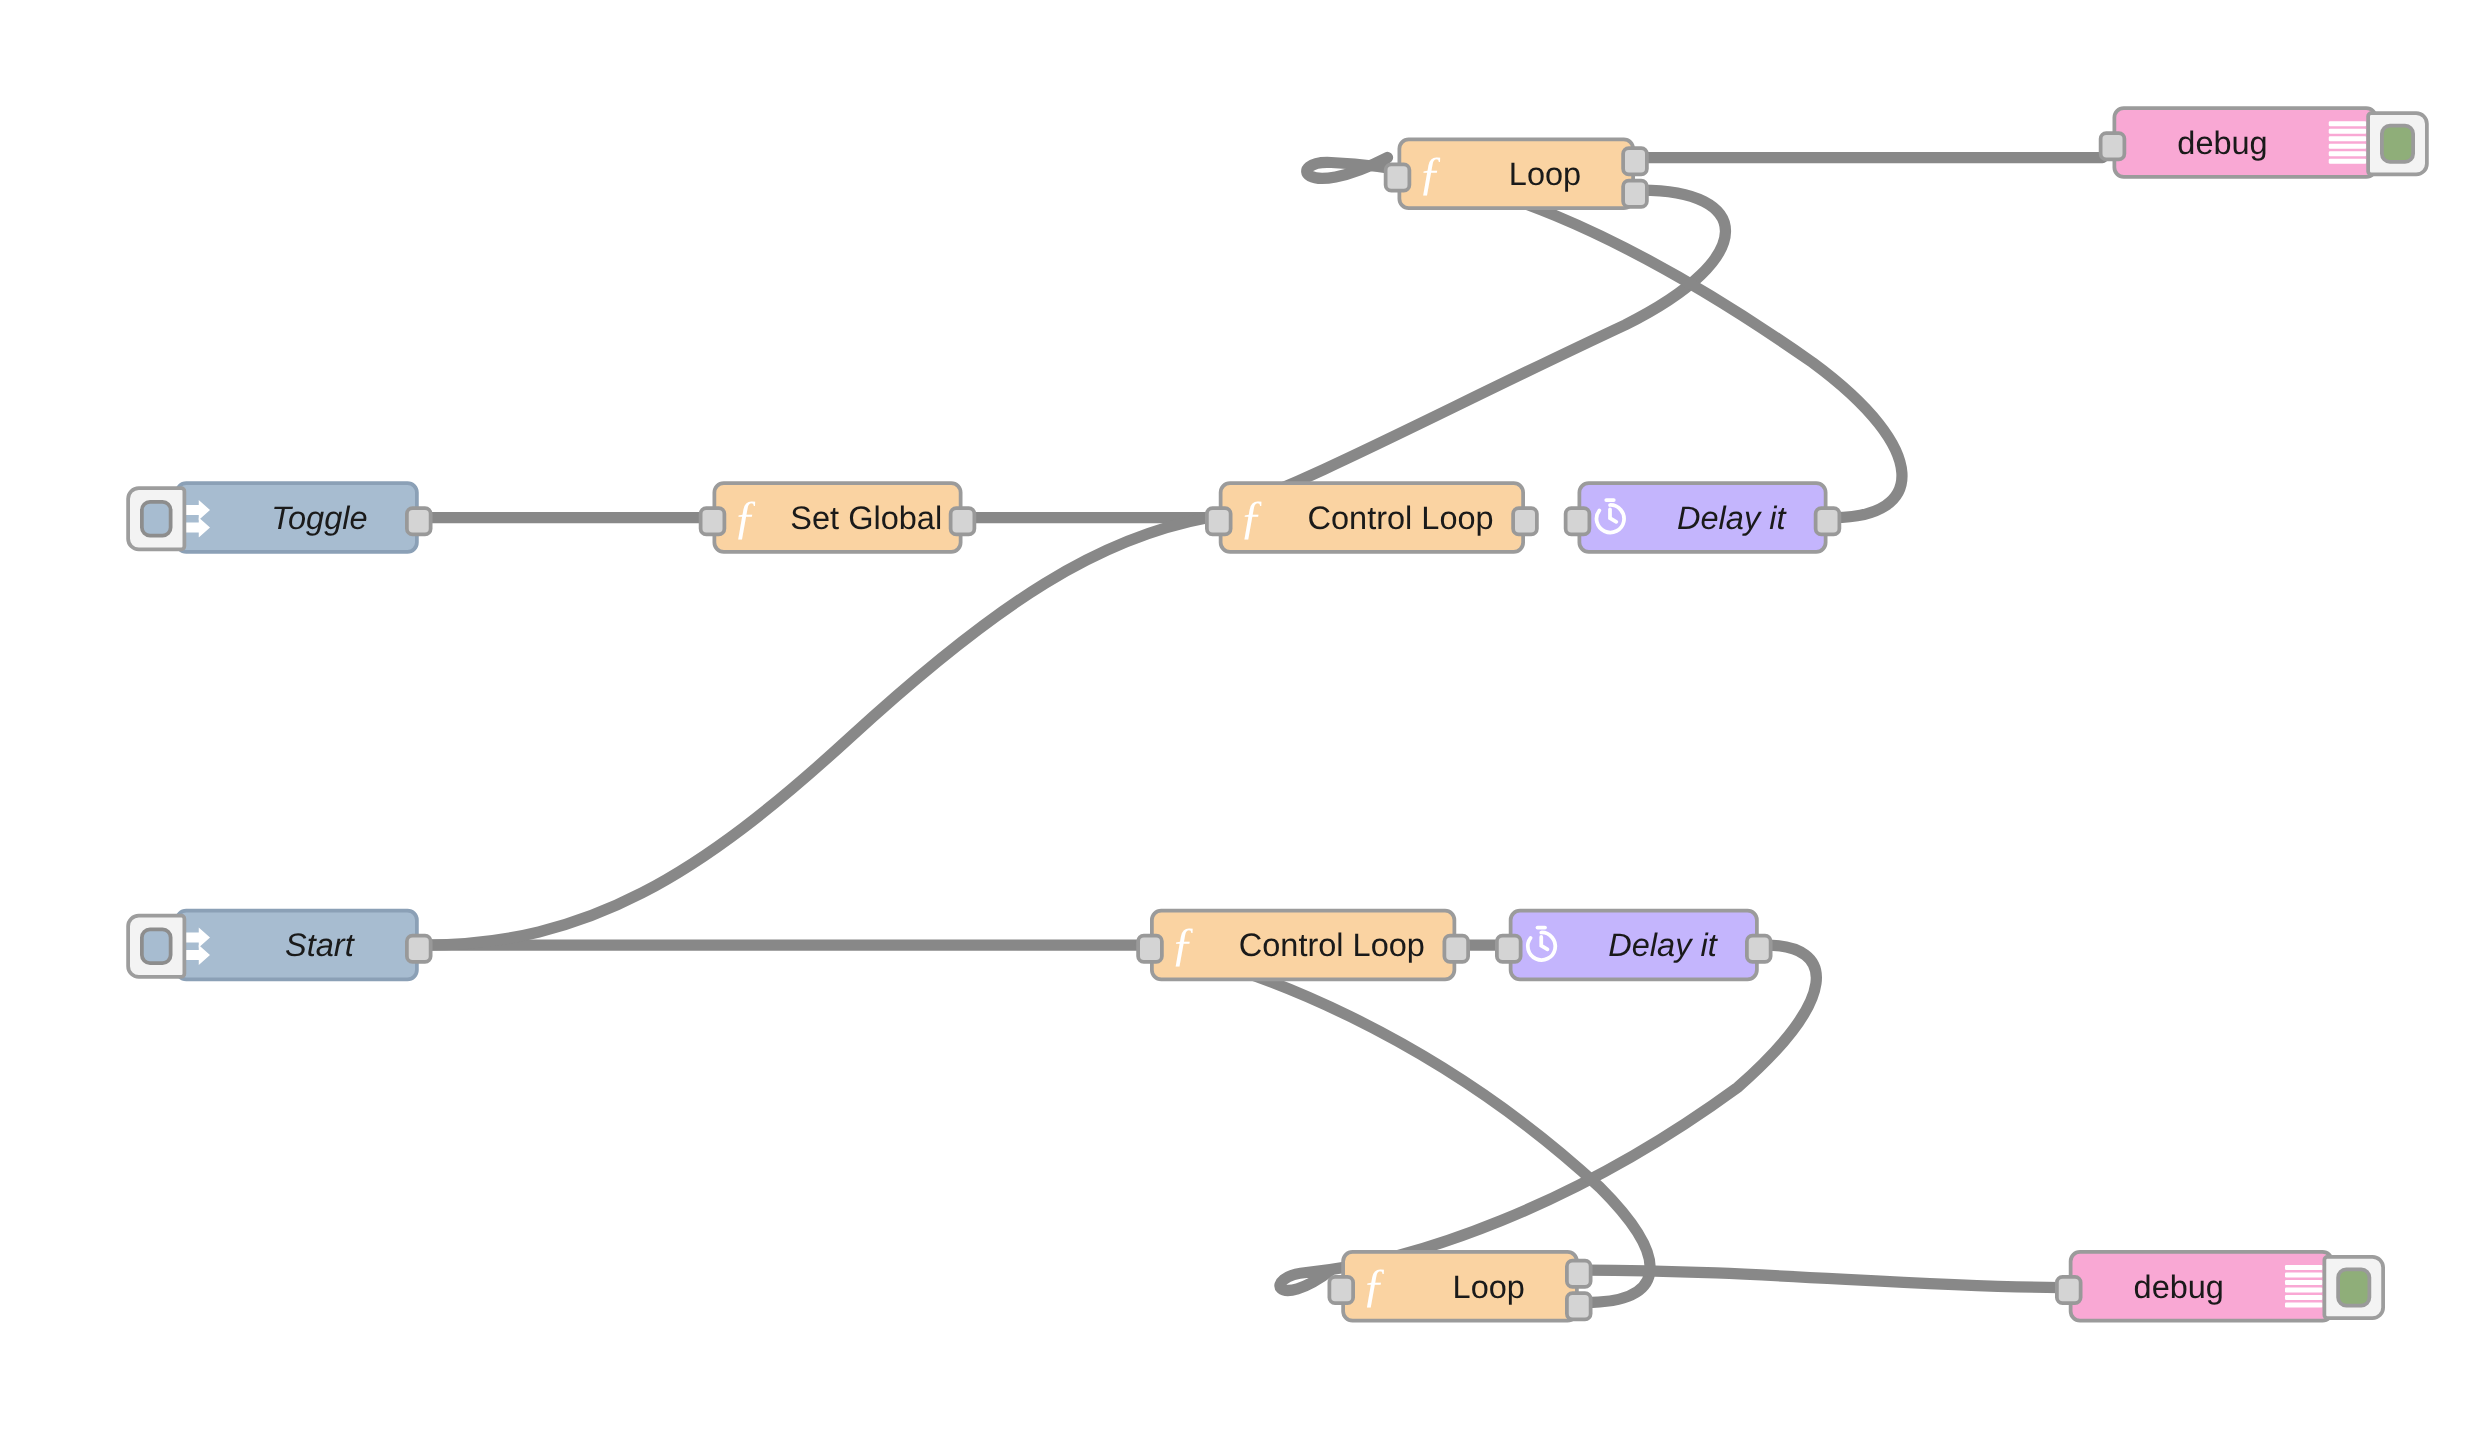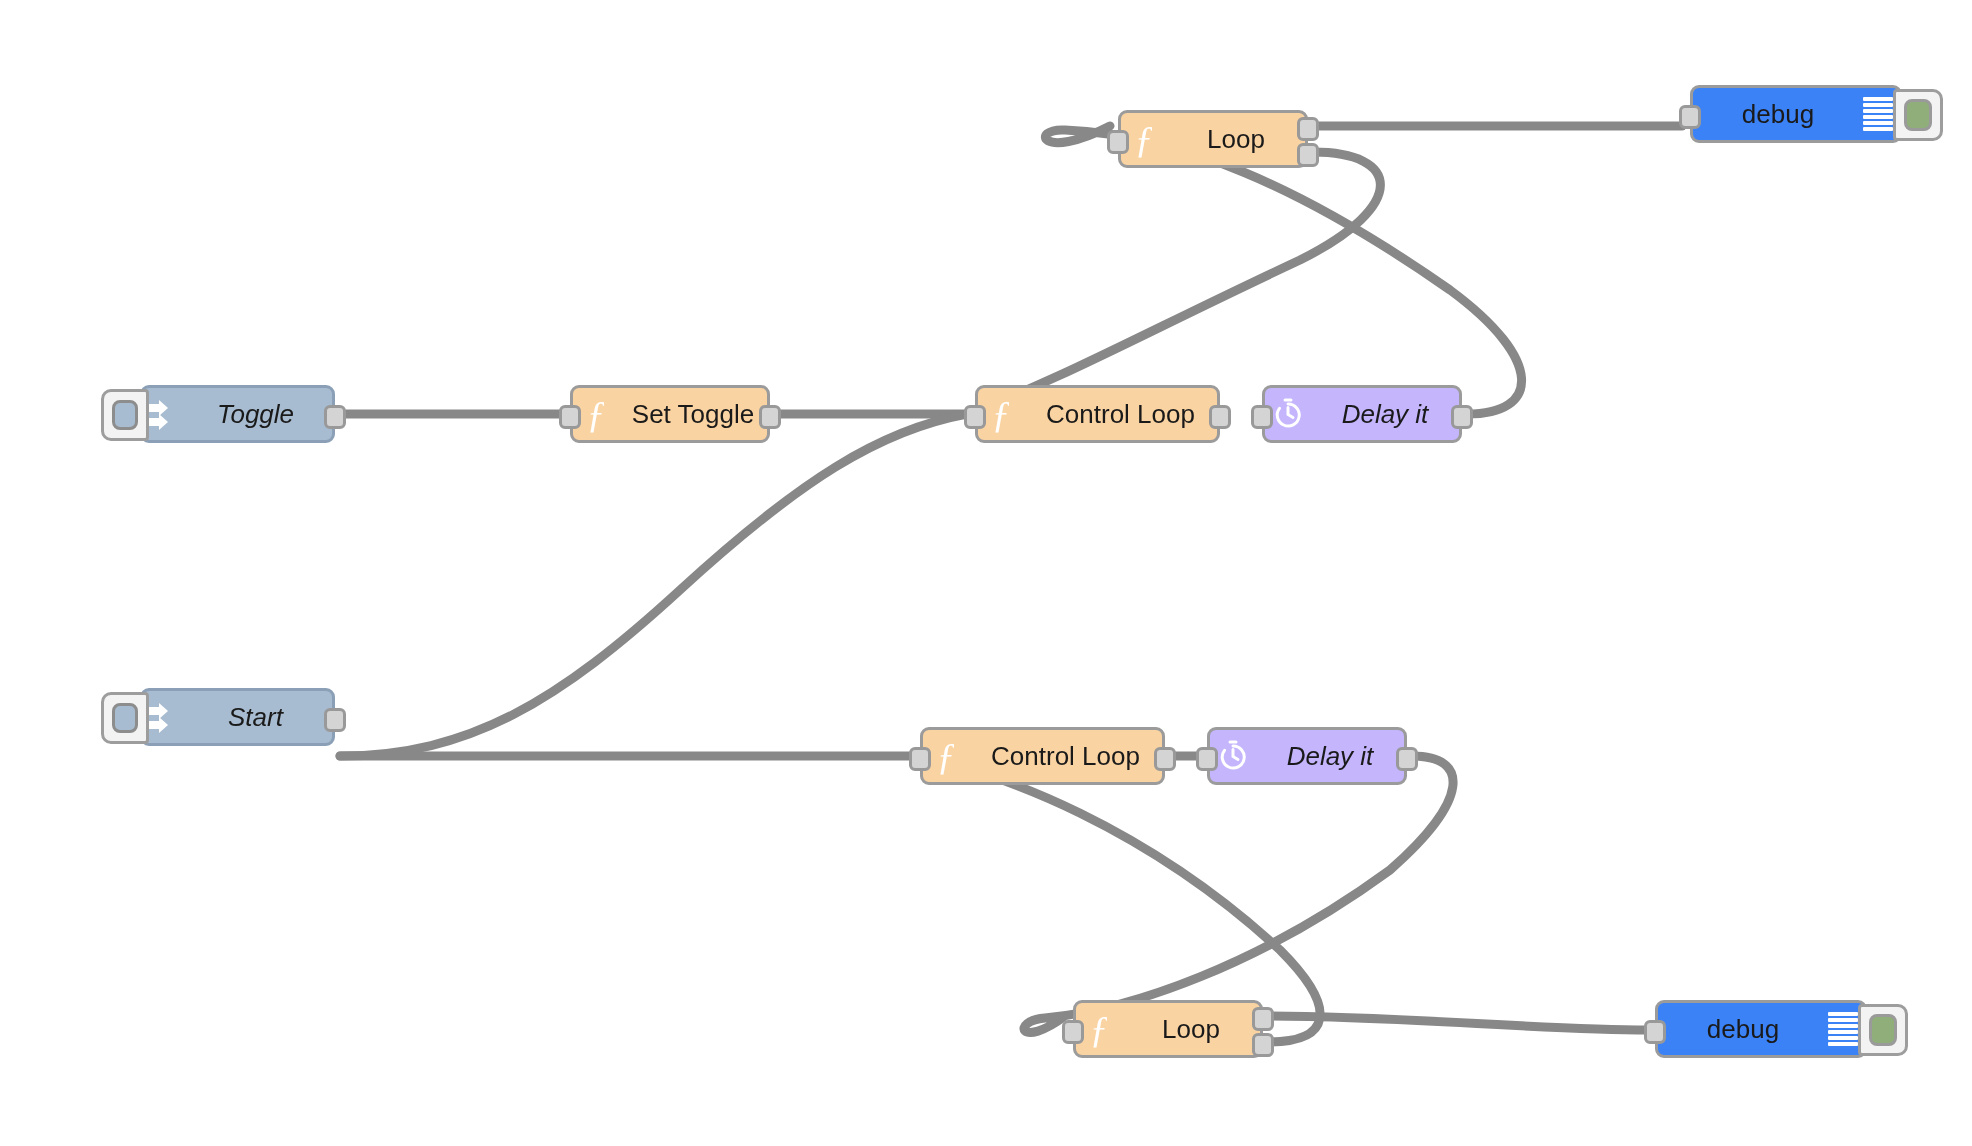--- a/index.html
+++ b/index.html
@@ -130,21 +130,21 @@
     width: 36px;
     height: 100%;
     display: flex;
     align-items: center;
     justify-content: center;
     flex: 0 0 36px;
   }
 
   
   .node.debug {
-    background: #3b82f6;
+    background: #f9a8d4;
     border-color: #9b9b9b;
   }
   .debug-lines {
     width: 30px;
     height: 34px;
     display: flex;
     flex-direction: column;
     justify-content: space-between;
     flex: 0 0 30px;
     margin-right: 6px;
@@ -207,21 +207,21 @@
           <svg width="30" height="32" viewBox="0 0 30 32">
             <path d="M2 6 h11 v-4 l9 8 -9 8 v-4 h-11 z" fill="#ffffff"></path>
             <path d="M2 20 h11 v-4 l9 8 -9 8 v-4 h-11 z" fill="#ffffff"></path>
           </svg>
         </div>
         <div class="label italic">Toggle</div>
         <span class="port out" style="top: 17px;"></span>
       </div>
       <div class="node fn" style="left: 570px; top: 385px; width: 200px;">
         <div class="fn-icon">ƒ</div>
-        <div class="label">Set Toggle</div>
+        <div class="label">Set Global</div>
         <span class="port in" style="top: 17px;"></span>
         <span class="port out" style="top: 17px;"></span>
       </div>
       <div class="node fn" style="left: 1118px; top: 110px; width: 190px;">
         <div class="fn-icon">ƒ</div>
         <div class="label">Loop</div>
         <span class="port in" style="top: 17px;"></span>
         <span class="port out" style="top: 4px;"></span>
         <span class="port out" style="top: 30px;"></span>
       </div>
@@ -251,21 +251,21 @@
           <i></i>
           <i></i>
           <i></i>
           <i></i>
         </div>
         <div class="debug-btn">
           <span class="knob"></span>
         </div>
         <span class="port in" style="top: 17px;"></span>
       </div>
-      <div class="node inject" style="left: 140px; top: 688px; width: 195px;">
+      <div class="node inject" style="left: 140px; top: 727px; width: 195px;">
         <div class="inject-btn">
           <span class="knob"></span>
         </div>
         <div class="inject-icon">
           <svg width="30" height="32" viewBox="0 0 30 32">
             <path d="M2 6 h11 v-4 l9 8 -9 8 v-4 h-11 z" fill="#ffffff"></path>
             <path d="M2 20 h11 v-4 l9 8 -9 8 v-4 h-11 z" fill="#ffffff"></path>
           </svg>
         </div>
         <div class="label italic">Start</div>

